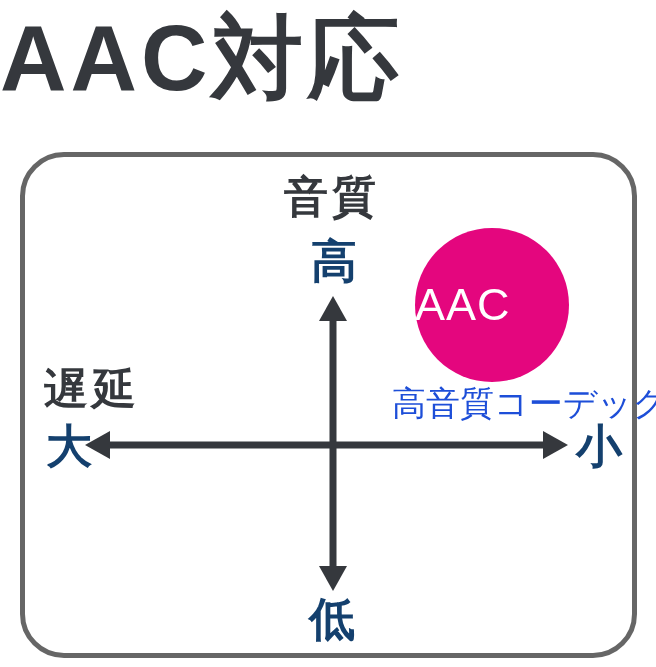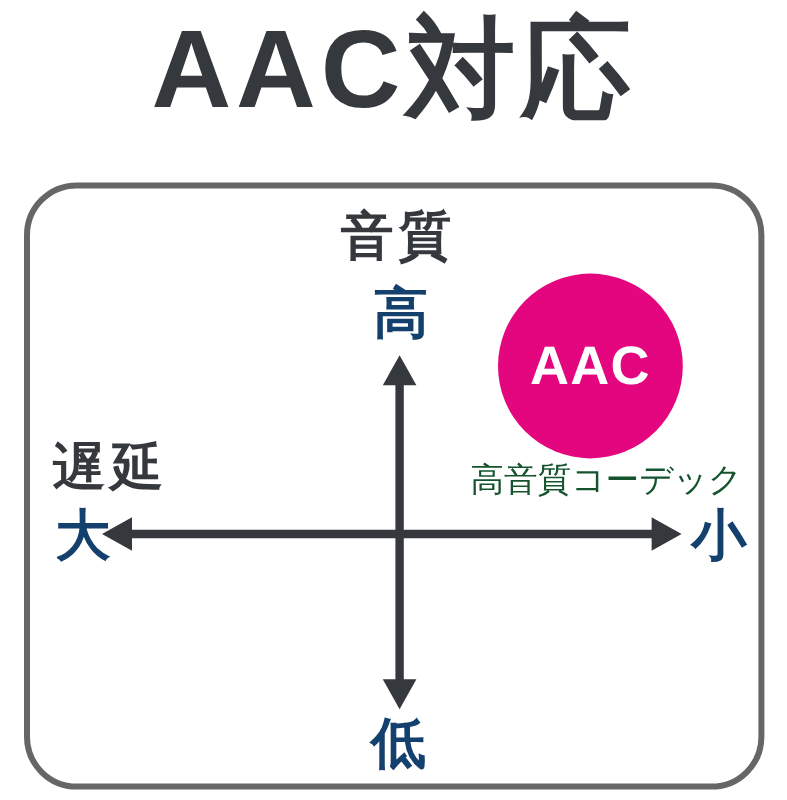--- a/index.html
+++ b/index.html
@@ -14,21 +14,20 @@
     height: 667px;
     background: #ffffff;
     overflow: hidden;
   }
   .page-title {
     position: absolute;
     top: 2px;
     left: 0;
     width: 100%;
     margin: 0;
-    text-align: center;
     font-size: 92px;
     line-height: 1.22;
     font-weight: bold;
     letter-spacing: 4px;
     color: #35383d;
   }
   .panel {
     position: absolute;
     left: 20px;
     top: 152px;
@@ -74,44 +73,43 @@
   }
   .dir-label.high { left: 0; width: 668px; top: 231px; text-align: center; }
   .dir-label.low  { left: 0; width: 664px; top: 589px; text-align: center; }
   .dir-label.large { left: 46px;  top: 416px; }
   .dir-label.small { left: 576px; top: 416px; }
   .bubble {
     position: absolute;
     border-radius: 50%;
     display: flex;
     align-items: center;
-    justify-content: center;
     color: #ffffff;
-    font-weight: bold;
+    font-weight: normal;
   }
   .bubble.aac {
     left: 415px;
     top: 228px;
     width: 154px;
     height: 154px;
     font-size: 45px;
     letter-spacing: 1px;
   }
   .bubble.sbc {
     left: 116px;
     top: 499px;
     width: 94px;
     height: 94px;
     font-size: 35px;
   }
   .bubble-caption {
     position: absolute;
-    font-size: 28px;
+    font-size: 34px;
     font-weight: 500;
-    color: #14532d;
+    color: #1d4ed8;
     text-align: left;
     white-space: nowrap;
   }
   .bubble-caption.aac-cap {
     left: 392px;
     width: 200px;
     top: 381px;
   }
   .bubble-caption.sbc-cap {
     left: 63px;

